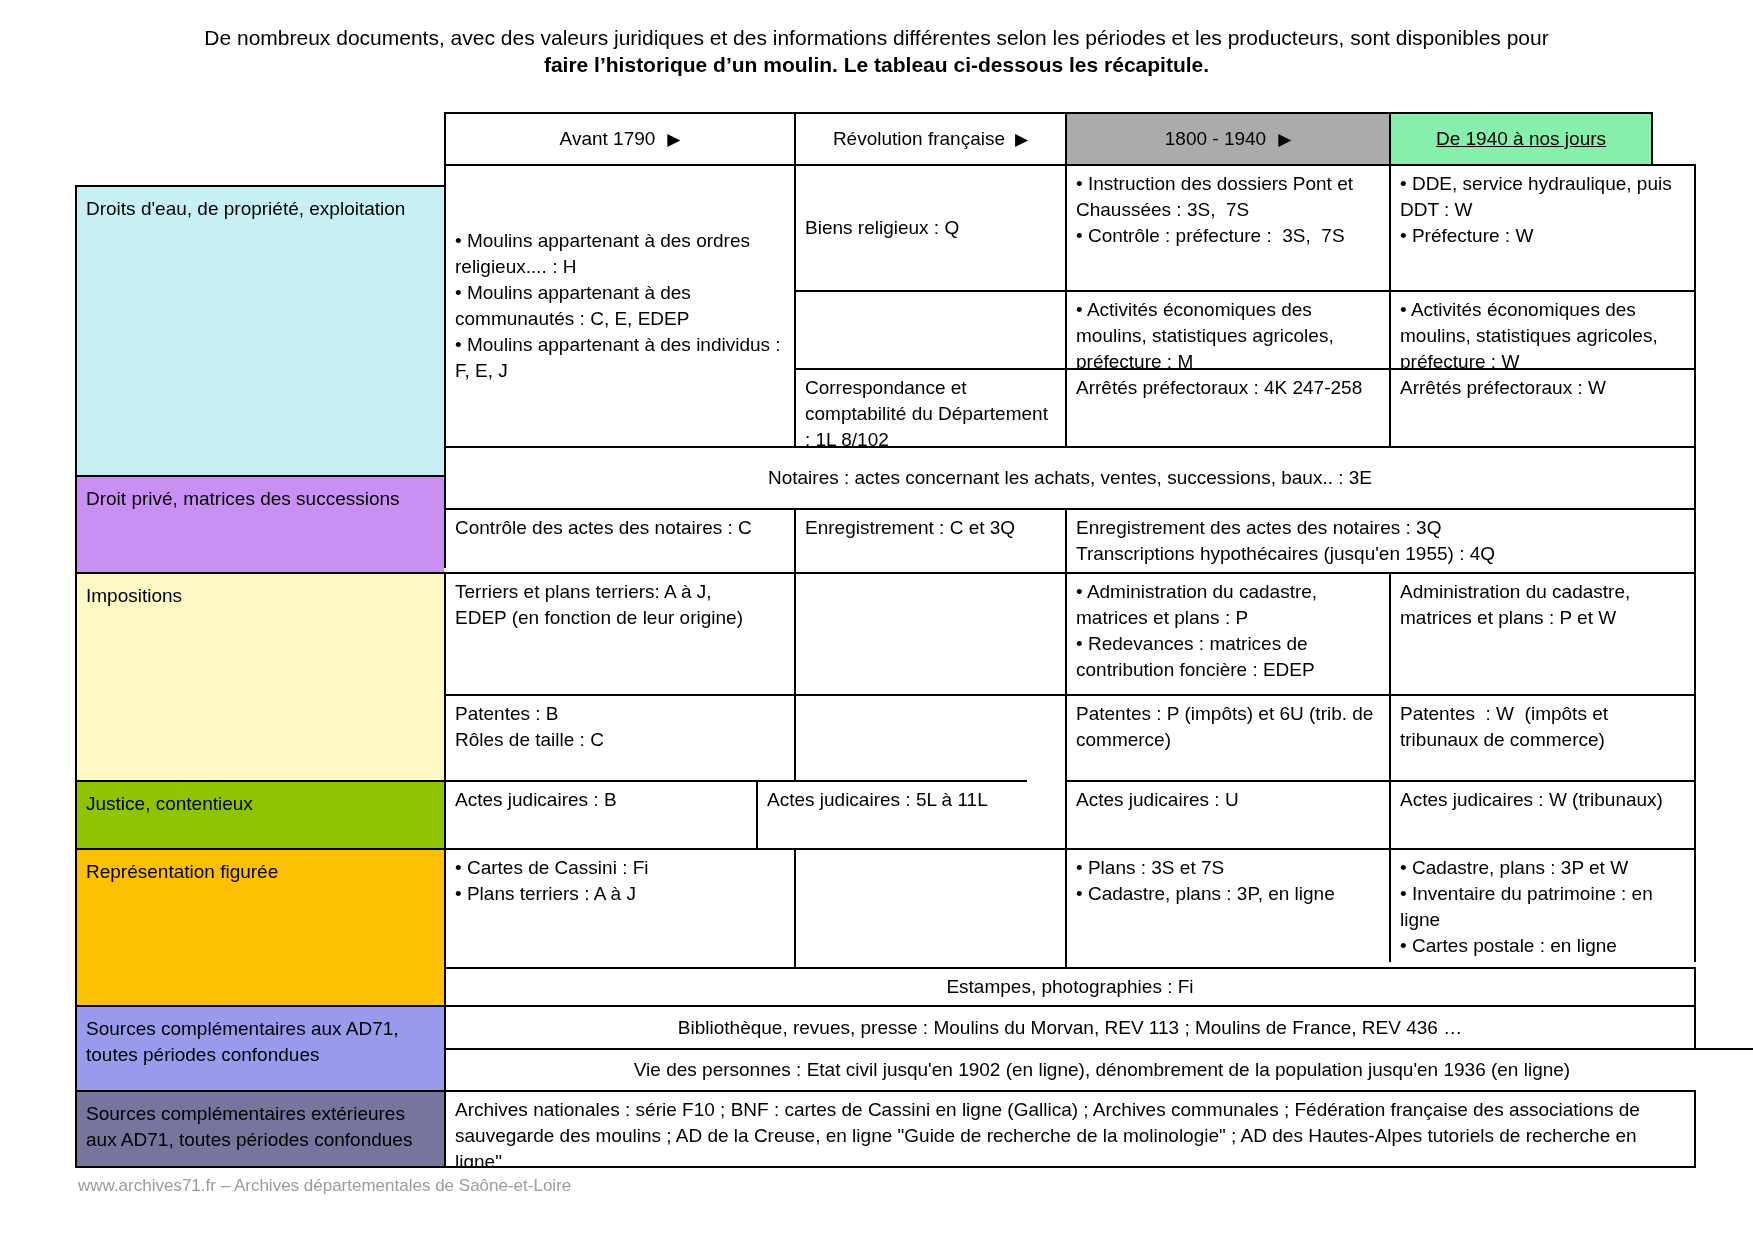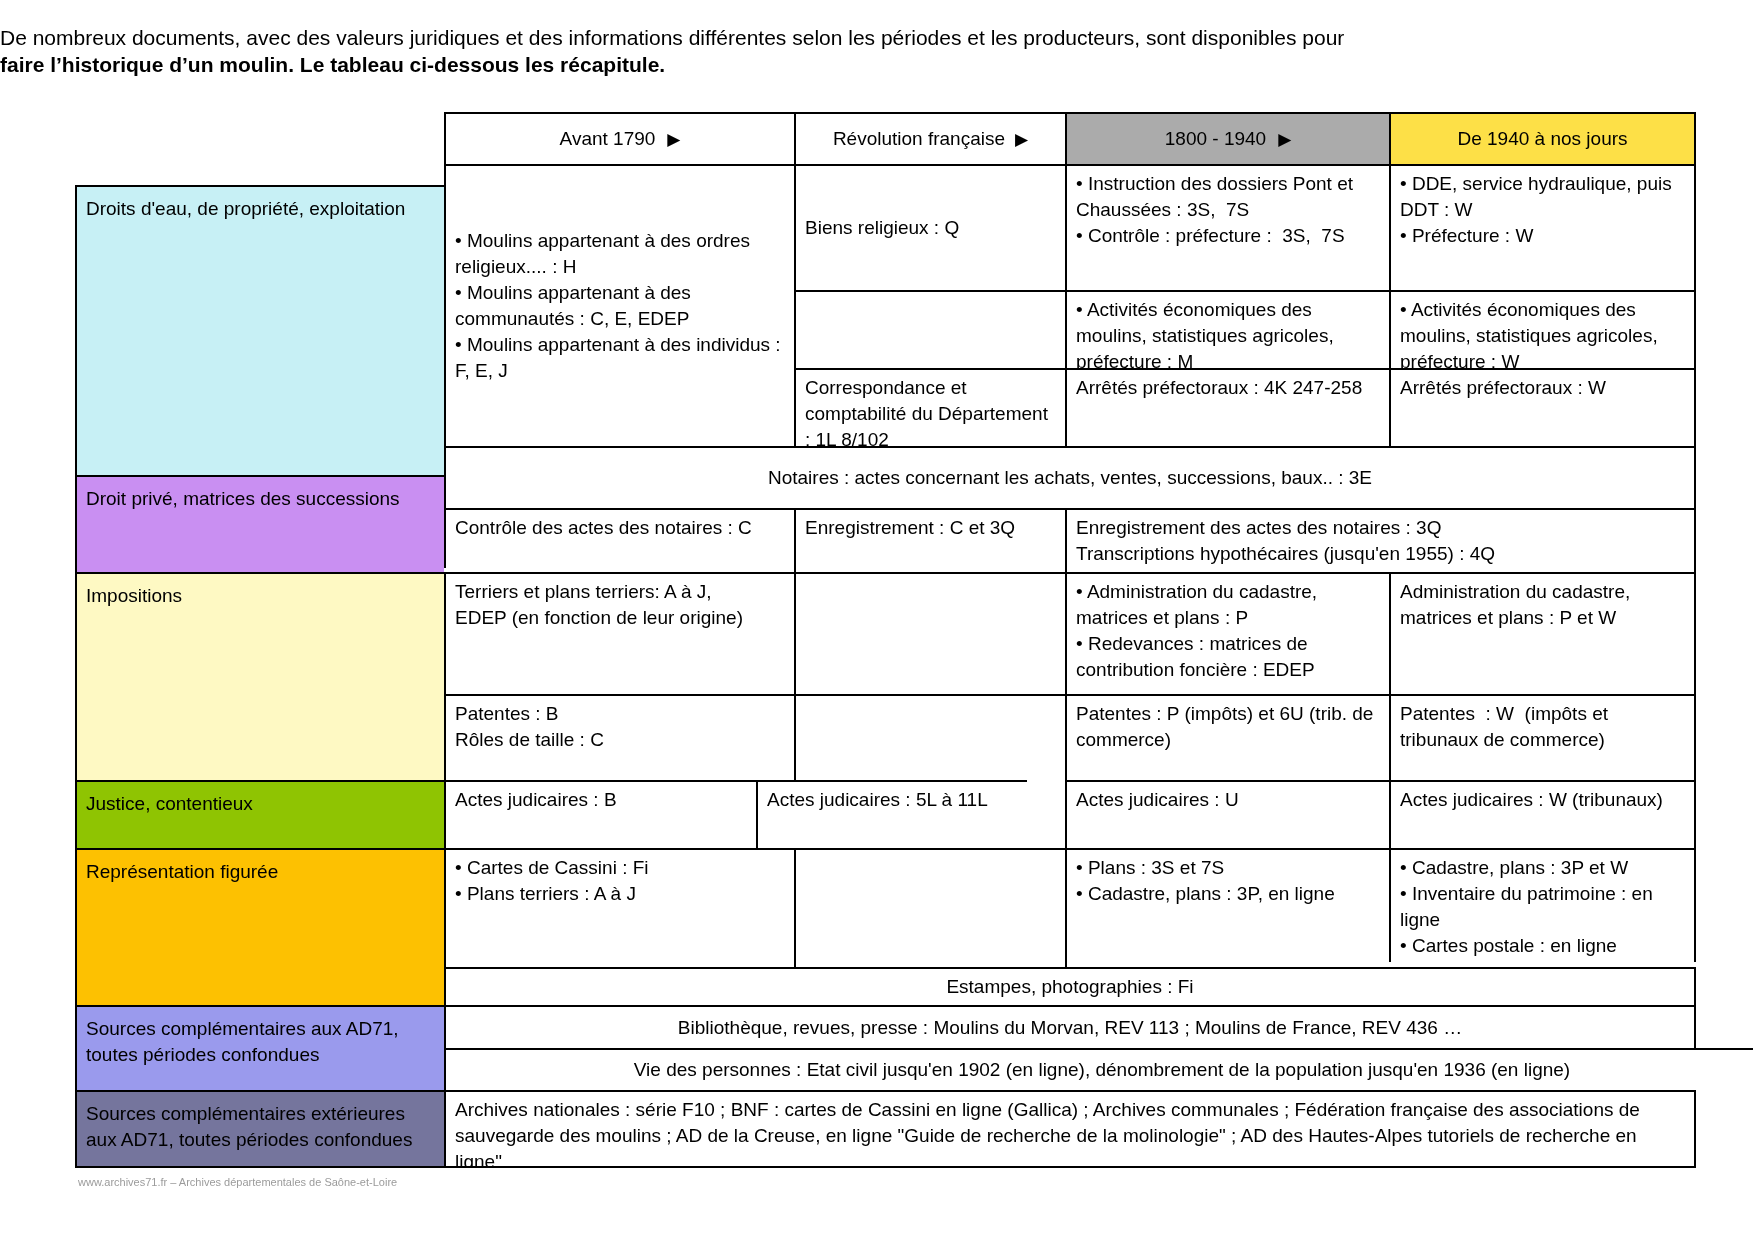--- a/index.html
+++ b/index.html
@@ -1,33 +1,33 @@
 <!DOCTYPE html>
 <html lang="fr"><head>
 <meta charset="utf-8">
 <style>
   html,body{margin:0;padding:0;background:#fff;}
   body{font-family:"Liberation Sans","DejaVu Sans",sans-serif;color:#000;}
   #page{position:relative;width:1753px;height:1240px;background:#fff;overflow:hidden;}
-  #title{position:absolute;left:0;top:24px;width:100%;text-align:left;font-size:21px;line-height:27px;}
+  #title{position:absolute;left:0;top:24px;width:100%;text-align:center;font-size:21px;line-height:27px;}
   #title .bold{font-weight:bold;}
   .cell{
     position:absolute;box-sizing:border-box;
     border-top:2px solid #000;border-left:2px solid #000;
     font-size:19px;line-height:26px;padding:5px 9px;
     overflow:hidden;background:#fff;white-space:pre-wrap;
   }
   .br{border-right:2px solid #000;}
   .bb{border-bottom:2px solid #000;}
   .vcenter{display:flex;align-items:center;}
   .center{display:flex;align-items:center;justify-content:center;text-align:center;}
   .header-cell{display:flex;align-items:center;justify-content:center;gap:12px;white-space:nowrap;}
   .arrow{font-size:17px;line-height:1;}
   .cat{padding-top:9px;}
-  #footer{position:absolute;left:78px;top:1176px;font-size:11px;color:#9b9b9b;}
+  #footer{position:absolute;left:78px;top:1176px;font-size:17px;color:#9b9b9b;}
 </style>
 </head>
 <body>
 
 <div id="page">
 
   <div id="title">
     <div>De nombreux documents, avec des valeurs juridiques et des informations différentes selon les périodes et les producteurs, sont disponibles pour</div>
     <div class="bold">faire l’historique d’un moulin. Le tableau ci-dessous les récapitule.</div>
   </div>
@@ -37,21 +37,21 @@
     <span class="arrow">▶</span>
   </div>
   <div class="cell header-cell" style="left:794px;top:112px;width:271px;height:52px;gap:10px">
     <span>Révolution française</span>
     <span class="arrow">▶</span>
   </div>
   <div class="cell header-cell" style="left: 1065px; top: 112px; width: 324px; height: 52px; background: rgb(171, 171, 171);">
     <span>1800 - 1940</span>
     <span class="arrow">▶</span>
   </div>
-  <div class="cell header-cell br" style="left: 1389px; top: 112px; width: 307px; height: 52px; background: #fde047;">
+  <div class="cell header-cell br" style="left: 1389px; top: 112px; width: 264px; height: 52px; background: #86efac; text-decoration: underline;">
     <span>De 1940 à nos jours</span>
   </div>
 
   <div class="cell cat" style="left: 75px; top: 185px; width: 369px; height: 290px; background: rgb(199, 240, 245);">Droits d'eau, de propriété, exploitation</div>
   <div class="cell cat" style="left: 75px; top: 475px; width: 369px; height: 97px; background: rgb(201, 143, 242);">Droit privé, matrices des successions</div>
   <div class="cell cat" style="left: 75px; top: 572px; width: 369px; height: 208px; background: #fef9c3;">Impositions</div>
   <div class="cell cat" style="left: 75px; top: 780px; width: 369px; height: 68px; background: rgb(143, 196, 2);">Justice, contentieux</div>
   <div class="cell cat" style="left: 75px; top: 848px; width: 369px; height: 157px; background: rgb(253, 193, 1);">Représentation figurée</div>
   <div class="cell cat" style="left: 75px; top: 1005px; width: 369px; height: 85px; background: rgb(154, 154, 237);">Sources complémentaires aux AD71, toutes périodes confondues</div>
   <div class="cell cat bb" style="left: 75px; top: 1090px; width: 369px; height: 78px; background: rgb(117, 117, 157);">Sources complémentaires extérieures aux AD71, toutes périodes confondues</div>

